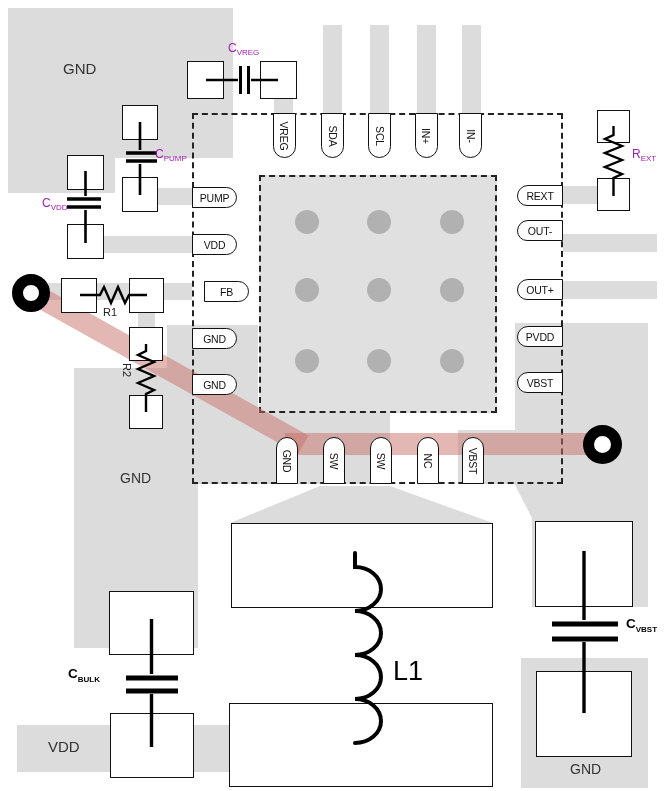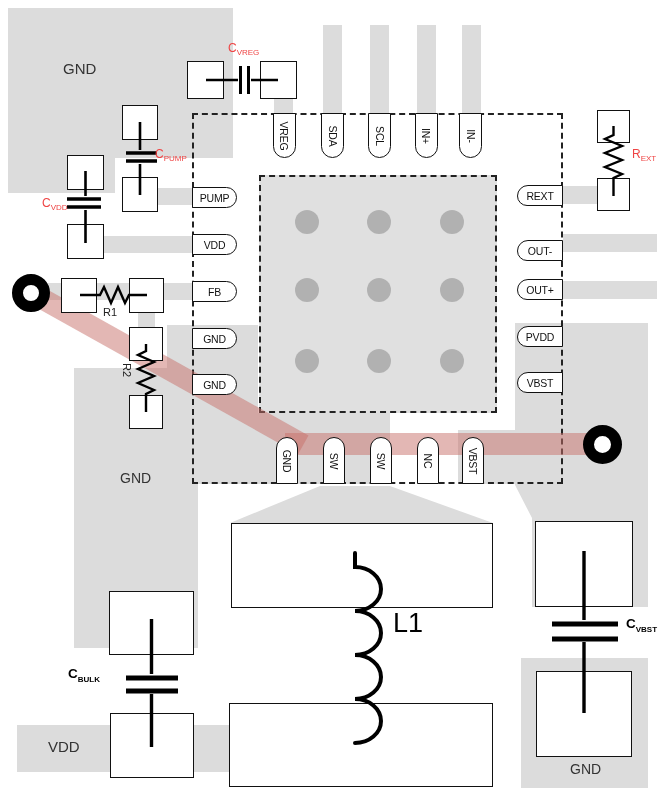--- a/index.html
+++ b/index.html
@@ -29,21 +29,21 @@
   .pin-top .lbl,.pin-bottom .lbl{transform:rotate(90deg);}
   .pin-left{width:45px;height:21px;border-radius:0 12px 12px 0;}
   .pin-right{width:46px;height:21px;border-radius:12px 0 0 11px;}
   
   .pad{position:absolute;background:#fff;border:1.6px solid #111;box-sizing:border-box;z-index:30;}
   
   #symbols{position:absolute;left:0;top:0;z-index:45;pointer-events:none;}
   
   .t{position:absolute;z-index:50;color:#222;}
   .plane{font-size:15px;color:#333;}
-  .ref{font-size:12px;color:#ef4444;}
+  .ref{font-size:12px;color:#a21caf;}
   .ref sub{font-size:8px;}
   .bold{font-weight:bold;font-size:13.5px;color:#000;}
   .small{font-size:11px;}
   .rot{transform:rotate(90deg);transform-origin:left top;}
   .big{font-size:27px;color:#000;}
 </style>
 </head>
 <body>
 
 <div id="board" style="--pour: #dcdcdc; --pad: #e0e0e0; --dot: #b1b1b1; --trace: #c8706a; --via: #000000;">
@@ -113,33 +113,33 @@
       </div>
       <div class="pin pin-top" style="left: 459px; top: 113px;">
         <span class="lbl">IN-</span>
       </div>
       <div class="pin pin-left" style="left: 192px; top: 187px;">
         <span class="lbl">PUMP</span>
       </div>
       <div class="pin pin-left" style="left: 192px; top: 234px;">
         <span class="lbl">VDD</span>
       </div>
-      <div class="pin pin-left" style="left: 192px; top: 281px;">
+      <div class="pin pin-left" style="left: 204px; top: 281px;">
         <span class="lbl">FB</span>
       </div>
       <div class="pin pin-left" style="left: 192px; top: 328px;">
         <span class="lbl">GND</span>
       </div>
       <div class="pin pin-left" style="left: 192px; top: 374px;">
         <span class="lbl">GND</span>
       </div>
       <div class="pin pin-right" style="left: 517px; top: 185px;">
         <span class="lbl">REXT</span>
       </div>
-      <div class="pin pin-right" style="left: 517px; top: 240px; text-align: right;">
+      <div class="pin pin-right" style="left: 517px; top: 220px; text-align: right;">
         <span class="lbl">OUT-</span>
       </div>
       <div class="pin pin-right" style="left: 517px; top: 279px; text-align: center;">
         <span class="lbl">OUT+</span>
       </div>
       <div class="pin pin-right" style="left: 517px; top: 326px;">
         <span class="lbl">PVDD</span>
       </div>
       <div class="pin pin-right" style="left: 517px; top: 372px;">
         <span class="lbl">VBST</span>
@@ -231,15 +231,15 @@
 
   <div class="t ref" style="left:228px;top:41px;"><span>C</span><sub>VREG</sub></div>
   <div class="t ref" style="left:155px;top:147px;"><span>C</span><sub>PUMP</sub></div>
   <div class="t ref" style="left:42px;top:196px;text-align:right;"><span>C</span><sub>VDD</sub></div>
   <div class="t ref" style="left:632px;top:147px;"><span>R</span><sub>EXT</sub></div>
   <div class="t ref bold" style="left:68px;top:666px;"><span>C</span><sub>BULK</sub></div>
   <div class="t ref bold" style="left:626px;top:616px;"><span>C</span><sub>VBST</sub></div>
 
   <div class="t small" style="left:103px;top:306px;">R1</div>
   <div class="t small rot" style="left:133px;top:363px;">R2</div>
-  <div class="t big" style="left:393px;top:608px;">L1</div>
+  <div class="t big" style="left:393px;top:656px;">L1</div>
 
 </div>
 
 </body></html>

